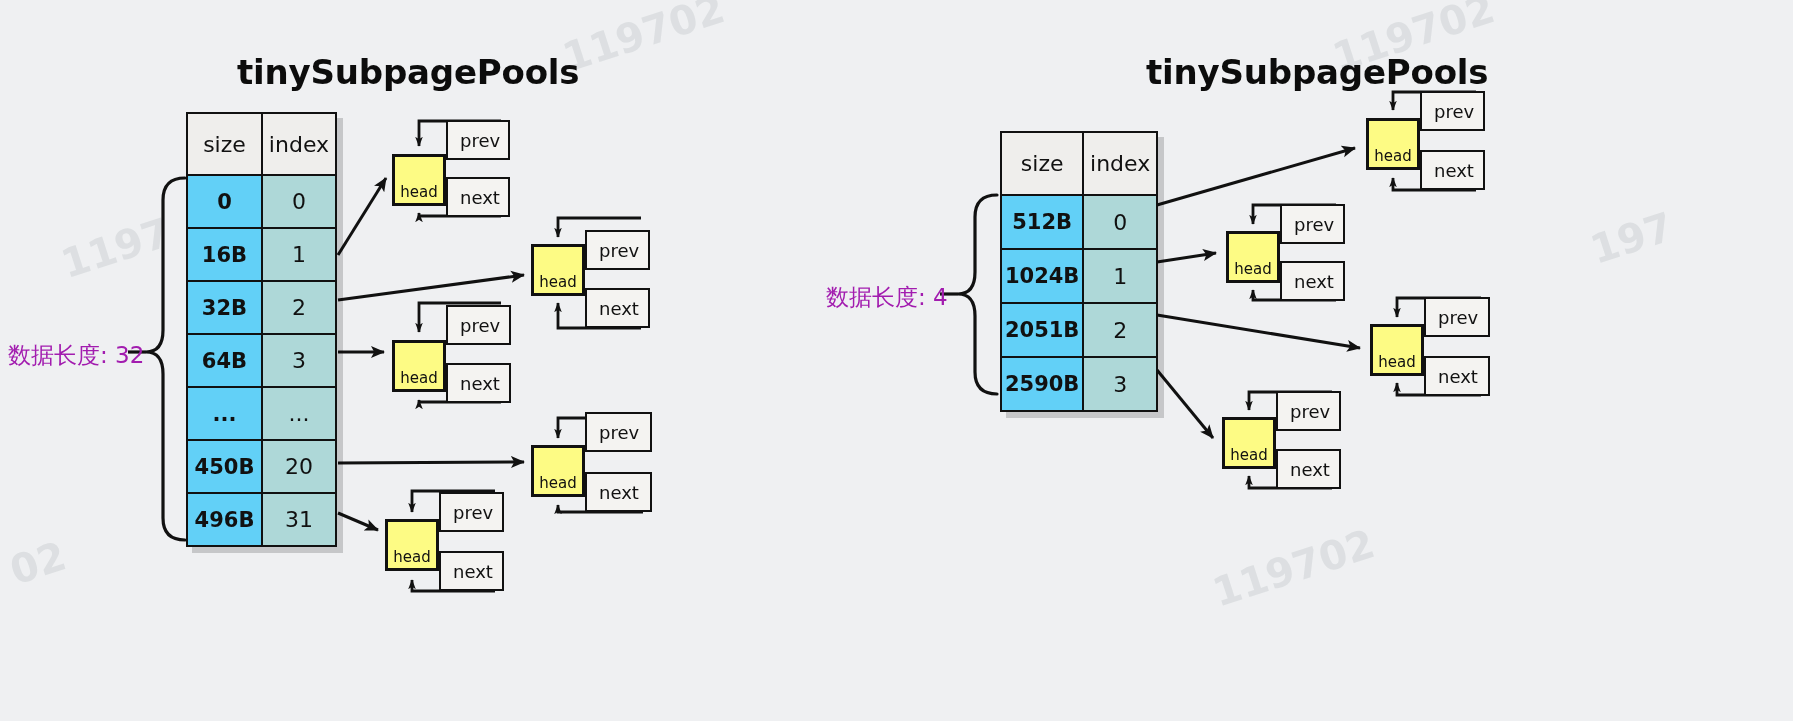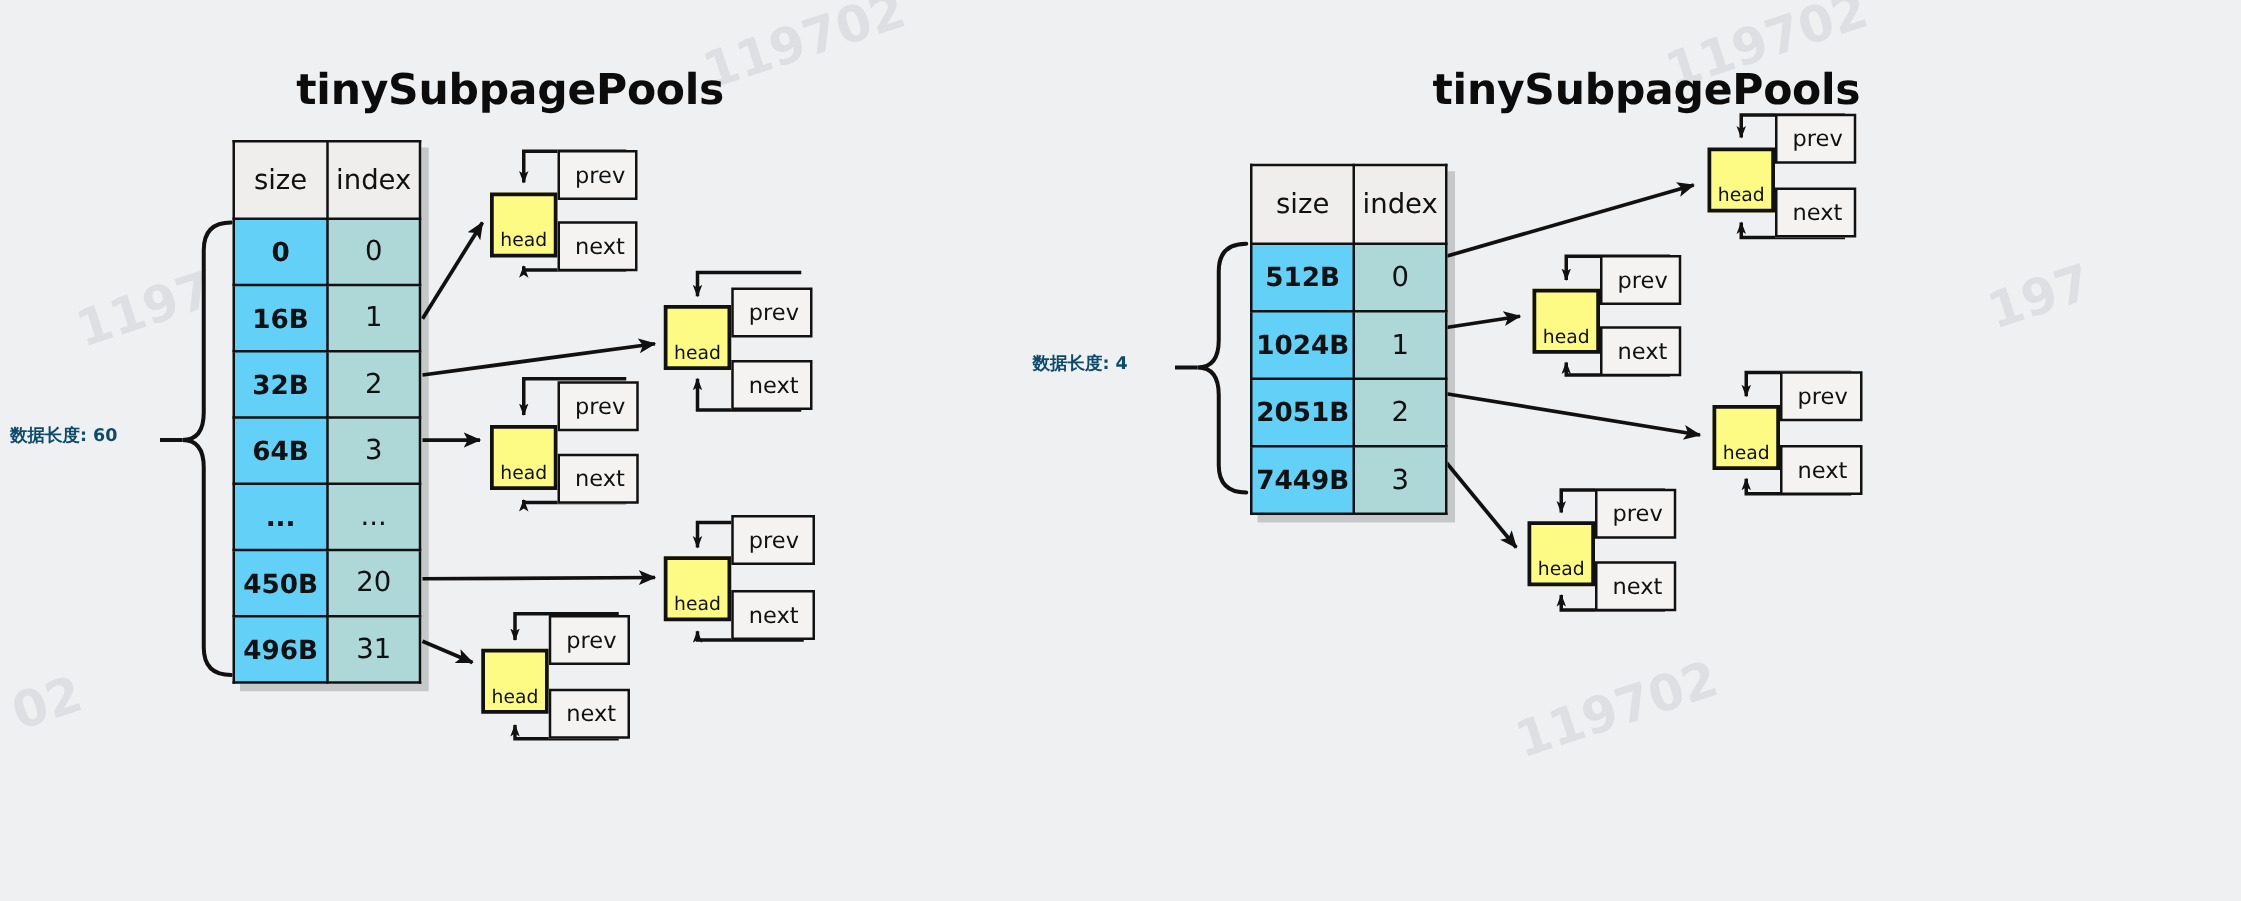--- a/index.html
+++ b/index.html
@@ -85,23 +85,23 @@
     align-items: center;
     justify-content: flex-start;
     padding-left: 12px;
     font-size: 18px;
     color: #111;
   }
 
   
   .brace-label {
     position: absolute;
-    font-size: 14px;
-    font-weight: bold;
-    color: #0c4a6e;
+    font-size: 23px;
+    font-weight: normal;
+    color: #a21caf;
     white-space: nowrap;
   }
 
   
   .wm {
     position: absolute;
     color: rgba(180,185,190,0.30);
     font-size: 40px;
     font-weight: bold;
     user-select: none;
@@ -174,21 +174,21 @@
 
     <path d="M1481,298 L1397,298 L1397,317" fill="none" stroke="#111" stroke-width="2.8" marker-end="url(#ah)"></path>
     <path d="M1481,395 L1397,395 L1397,383" fill="none" stroke="#111" stroke-width="2.8" marker-end="url(#ah)"></path>
 
     <path d="M1332,392 L1249,392 L1249,410" fill="none" stroke="#111" stroke-width="2.8" marker-end="url(#ah)"></path>
     <path d="M1332,488 L1249,488 L1249,476" fill="none" stroke="#111" stroke-width="2.8" marker-end="url(#ah)"></path>
   </svg>
 
   <div class="panel-title" style="left:237px; top:52px;">tinySubpagePools</div>
 
-  <div class="brace-label" style="left:8px; top:340px;">数据长度: 60</div>
+  <div class="brace-label" style="left:8px; top:340px;">数据长度: 32</div>
 
   <table class="pool-table" style="left:186px; top:112px; width:151px;">
     <thead>
       <tr>
         <th style="width:76px; height:62px;">size</th>
         <th style="width:75px; height:62px;">index</th>
       </tr>
     </thead>
     <tbody>
       <tr>
@@ -270,21 +270,21 @@
       </tr>
       <tr>
         <td class="size-cell" style="height:54px;">1024B</td>
         <td class="index-cell" style="height:54px;">1</td>
       </tr>
       <tr>
         <td class="size-cell" style="height:54px;">2051B</td>
         <td class="index-cell" style="height:54px;">2</td>
       </tr>
       <tr>
-        <td class="size-cell" style="height:54px;">7449B</td>
+        <td class="size-cell" style="height:54px;">2590B</td>
         <td class="index-cell" style="height:54px;">3</td>
       </tr>
     </tbody>
   </table>
 
   <div class="node-group">
     <div class="head-box" style="left:1366px; top:118px; width:54px; height:52px;">head</div>
     <div class="field-box" style="left:1420px; top:91px; width:65px; height:40px;">prev</div>
     <div class="field-box" style="left:1420px; top:150px; width:65px; height:40px;">next</div>
   </div>

